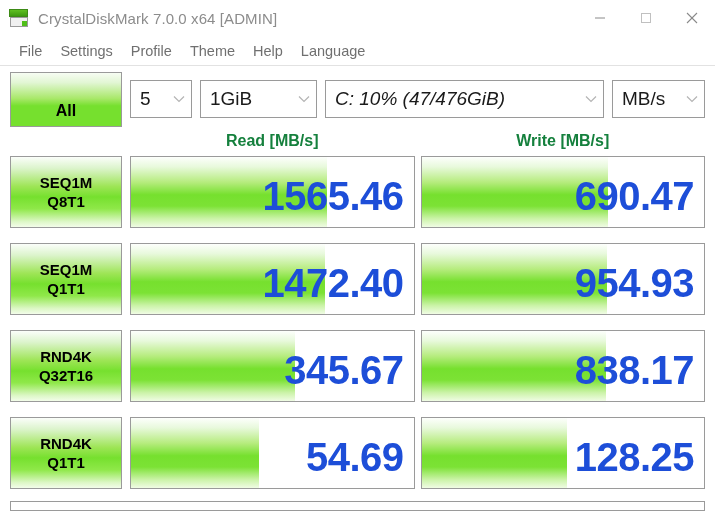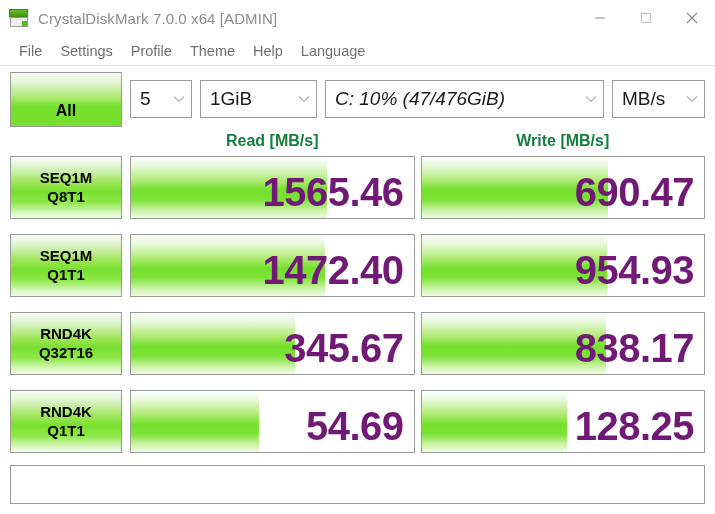--- a/index.html
+++ b/index.html
@@ -133,21 +133,21 @@
   .hdr-gap { width: 6px; flex: 0 0 6px; }
 
   
   .results {
     flex: 0 0 auto;
     padding: 0 10px;
     display: flex; flex-direction: column;
     gap: 15px;
   }
   .row {
-    height: 63px;
+    height: 72px;
     display: flex;
   }
   .row-label {
     width: 112px; flex: 0 0 112px;
     margin-right: 8px;
     border: 1px solid #9a9a9a;
     background: linear-gradient(180deg,
         #fbfefa 0%,
         #dcf4cc 16%,
         #9ee556 42%,
@@ -179,21 +179,21 @@
         #b6ec7e 36%,
         #76e02e 54%,
         #7ce235 70%,
         #cbf3a8 88%,
         #f0fce4 100%);
   }
   .bar-value {
     position: absolute; right: 10px; top: 8px; bottom: 0;
     display: flex; align-items: center;
     font-size: 40px; font-weight: bold;
-    color: #701a75;
+    color: #1d4ed8;
     line-height: 1;
     letter-spacing: -0.5px;
   }
 
   
   .status-area {
     flex: 1 1 auto;
     padding: 12px 10px 10px 10px;
     display: flex;
   }

